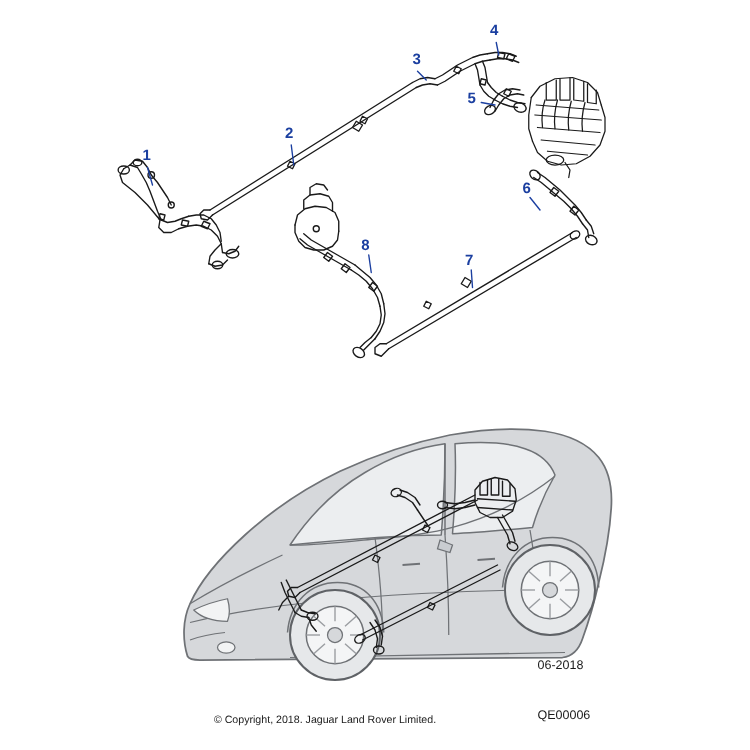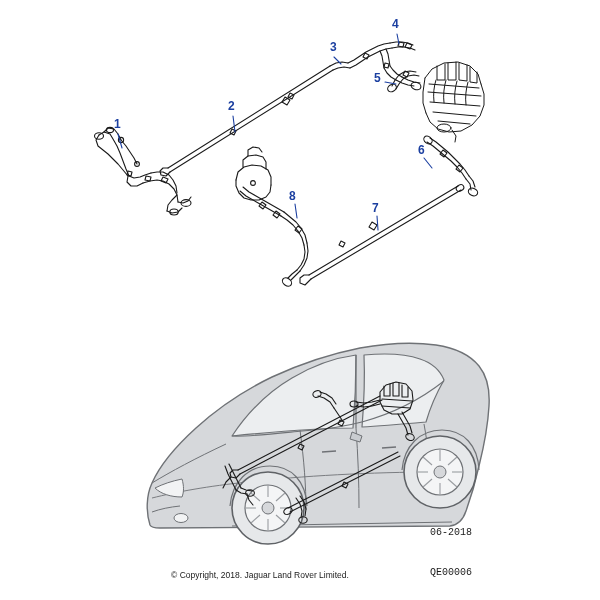--- a/index.html
+++ b/index.html
@@ -30,21 +30,21 @@
     position: absolute;
     font-family: "Liberation Sans", sans-serif;
     font-size: 12px;
     font-weight: bold;
     color: #1b3fa0;
     line-height: 1;
     user-select: none;
   }
   .meta {
     position: absolute;
-    font-family: Liberation Mono, monospace;
+    font-family: Liberation Sans, sans-serif;
     font-size: 10px;
     color: #1a1a1a;
   }
   .copyright {
     position: absolute;
     left: 0;
     width: 520px;
     text-align: center;
     font-size: 8.5px;
     color: #1a1a1a;

